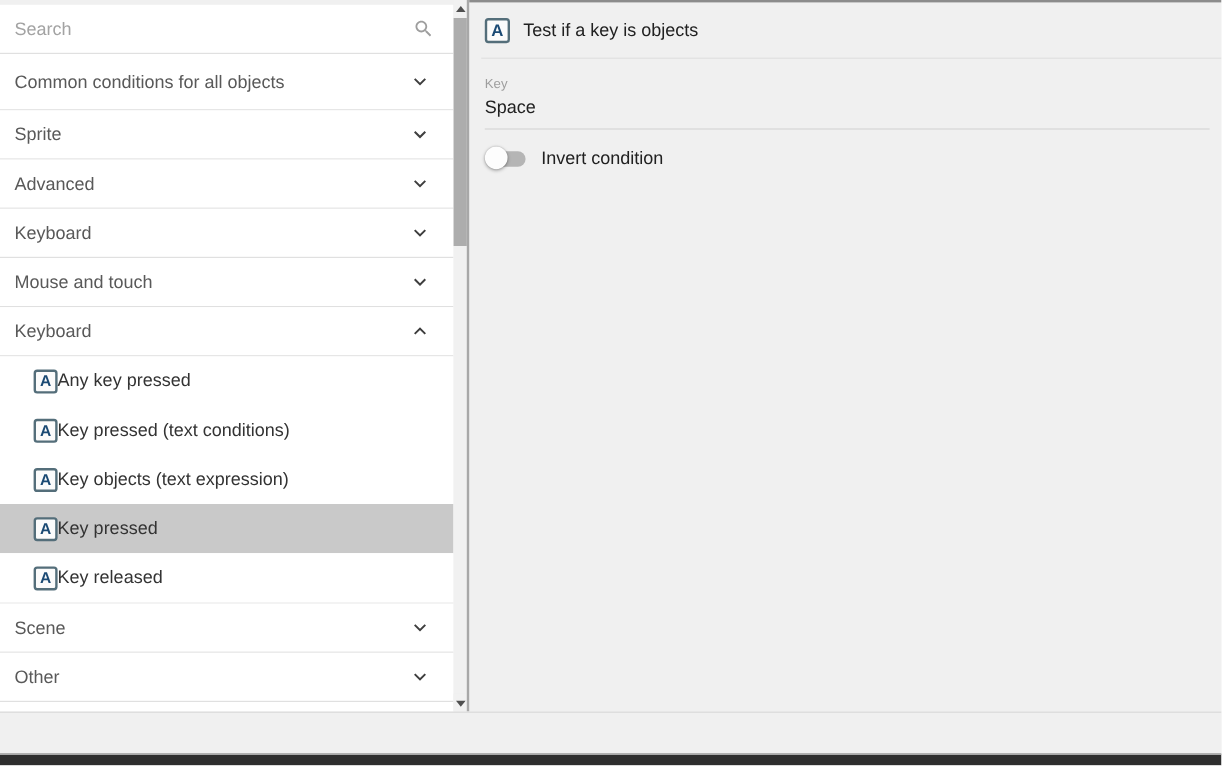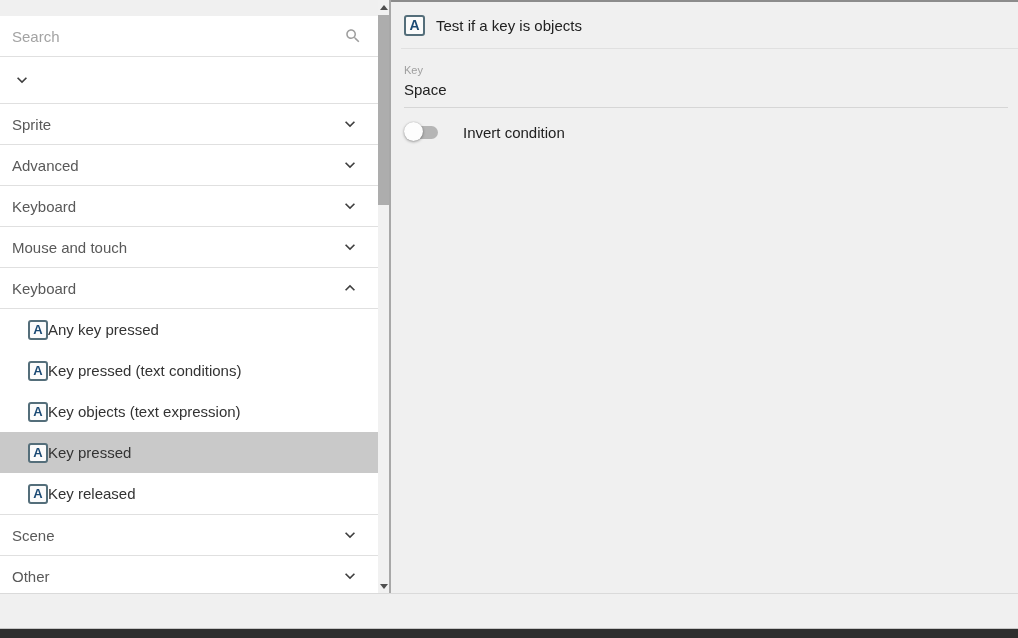--- a/index.html
+++ b/index.html
@@ -22,35 +22,35 @@
     display:flex; align-items:center; justify-content:center;
   }
   .rp-title { margin-left:11px; font-size:15px; color:#212121; }
   .rp-divider { height:1px; background:#e0e0e0; margin-left:10px; }
   .rp-field { margin:15px 10px 0 13px; }
   .rp-field-label { font-size:11px; color:#9e9e9e; }
   .rp-field-value {
     margin-top:5px; padding-bottom:9px; font-size:15px; color:#212121;
     border-bottom:1px solid #d6d6d6; cursor:pointer;
   }
-  .rp-toggle-row { display:flex; align-items:center; margin:14px 0 0 13px;gap:12px; }
+  .rp-toggle-row { display:flex; align-items:center; margin:14px 0 0 13px; }
   .switch { position:relative; width:36px; height:20px; cursor:pointer; flex:0 0 auto; }
   .switch-track {
     position:absolute; left:3px; top:4px; width:31px; height:13px;
     border-radius:7px; background:#b5b5b5;
   }
   .switch-thumb {
     position:absolute; left:0; top:0; width:19px; height:19px; border-radius:50%;
     background:#fdfdfd; box-shadow:0 1px 3px rgba(0,0,0,0.35), 0 0 1px rgba(0,0,0,0.25);
   }
   .toggle-label { margin-left:11px; font-size:15px; color:#212121; }
 
   
   .sidebar {
-    position:absolute; left:0; top:16px; width:378px; height:593px;
+    position:absolute; left:0; top:4px; width:378px; height:593px;
     background:#ffffff; overflow:hidden;
   }
   .search-row {
     height:41px; border-bottom:1px solid #e0e0e0;
     display:flex; align-items:center; padding:0 16px 0 12px;
   }
   .search-input {
     flex:1; border:none; outline:none; background:transparent;
     font-family:"Liberation Sans", sans-serif; font-size:15px; color:#333;
   }
@@ -137,20 +137,21 @@
   <div class="sidebar">
 
     <div class="search-row">
       <input class="search-input" type="text" placeholder="Search" style="">
       <svg class="search-icon" width="18" height="18" viewBox="0 0 24 24" fill="#9e9e9e">
         <path d="M15.5 14h-.79l-.28-.27C15.41 12.59 16 11.11 16 9.5 16 5.91 13.09 3 9.5 3S3 5.91 3 9.5 5.91 16 9.5 16c1.61 0 3.09-.59 4.23-1.57l.27.28v.79l5 4.99L20.49 19l-4.99-5zm-6 0C7.01 14 5 11.99 5 9.5S7.01 5 9.5 5 14 7.01 14 9.5 11.99 14 9.5 14z"></path>
       </svg>
     </div>
 
     <div class="cat-row first">
+      <span class="cat-label">Common conditions for all objects</span>
       <svg class="chev" viewBox="0 0 24 24" fill="#3f3f3f">
           <path d="M16.59 8.59 12 13.17 7.41 8.59 6 10l6 6 6-6z"></path>
         </svg>
     </div>
 
     <div class="cat-row">
       <span class="cat-label">Sprite</span>
       <svg class="chev" viewBox="0 0 24 24" fill="#3f3f3f">
           <path d="M16.59 8.59 12 13.17 7.41 8.59 6 10l6 6 6-6z"></path>
         </svg>

